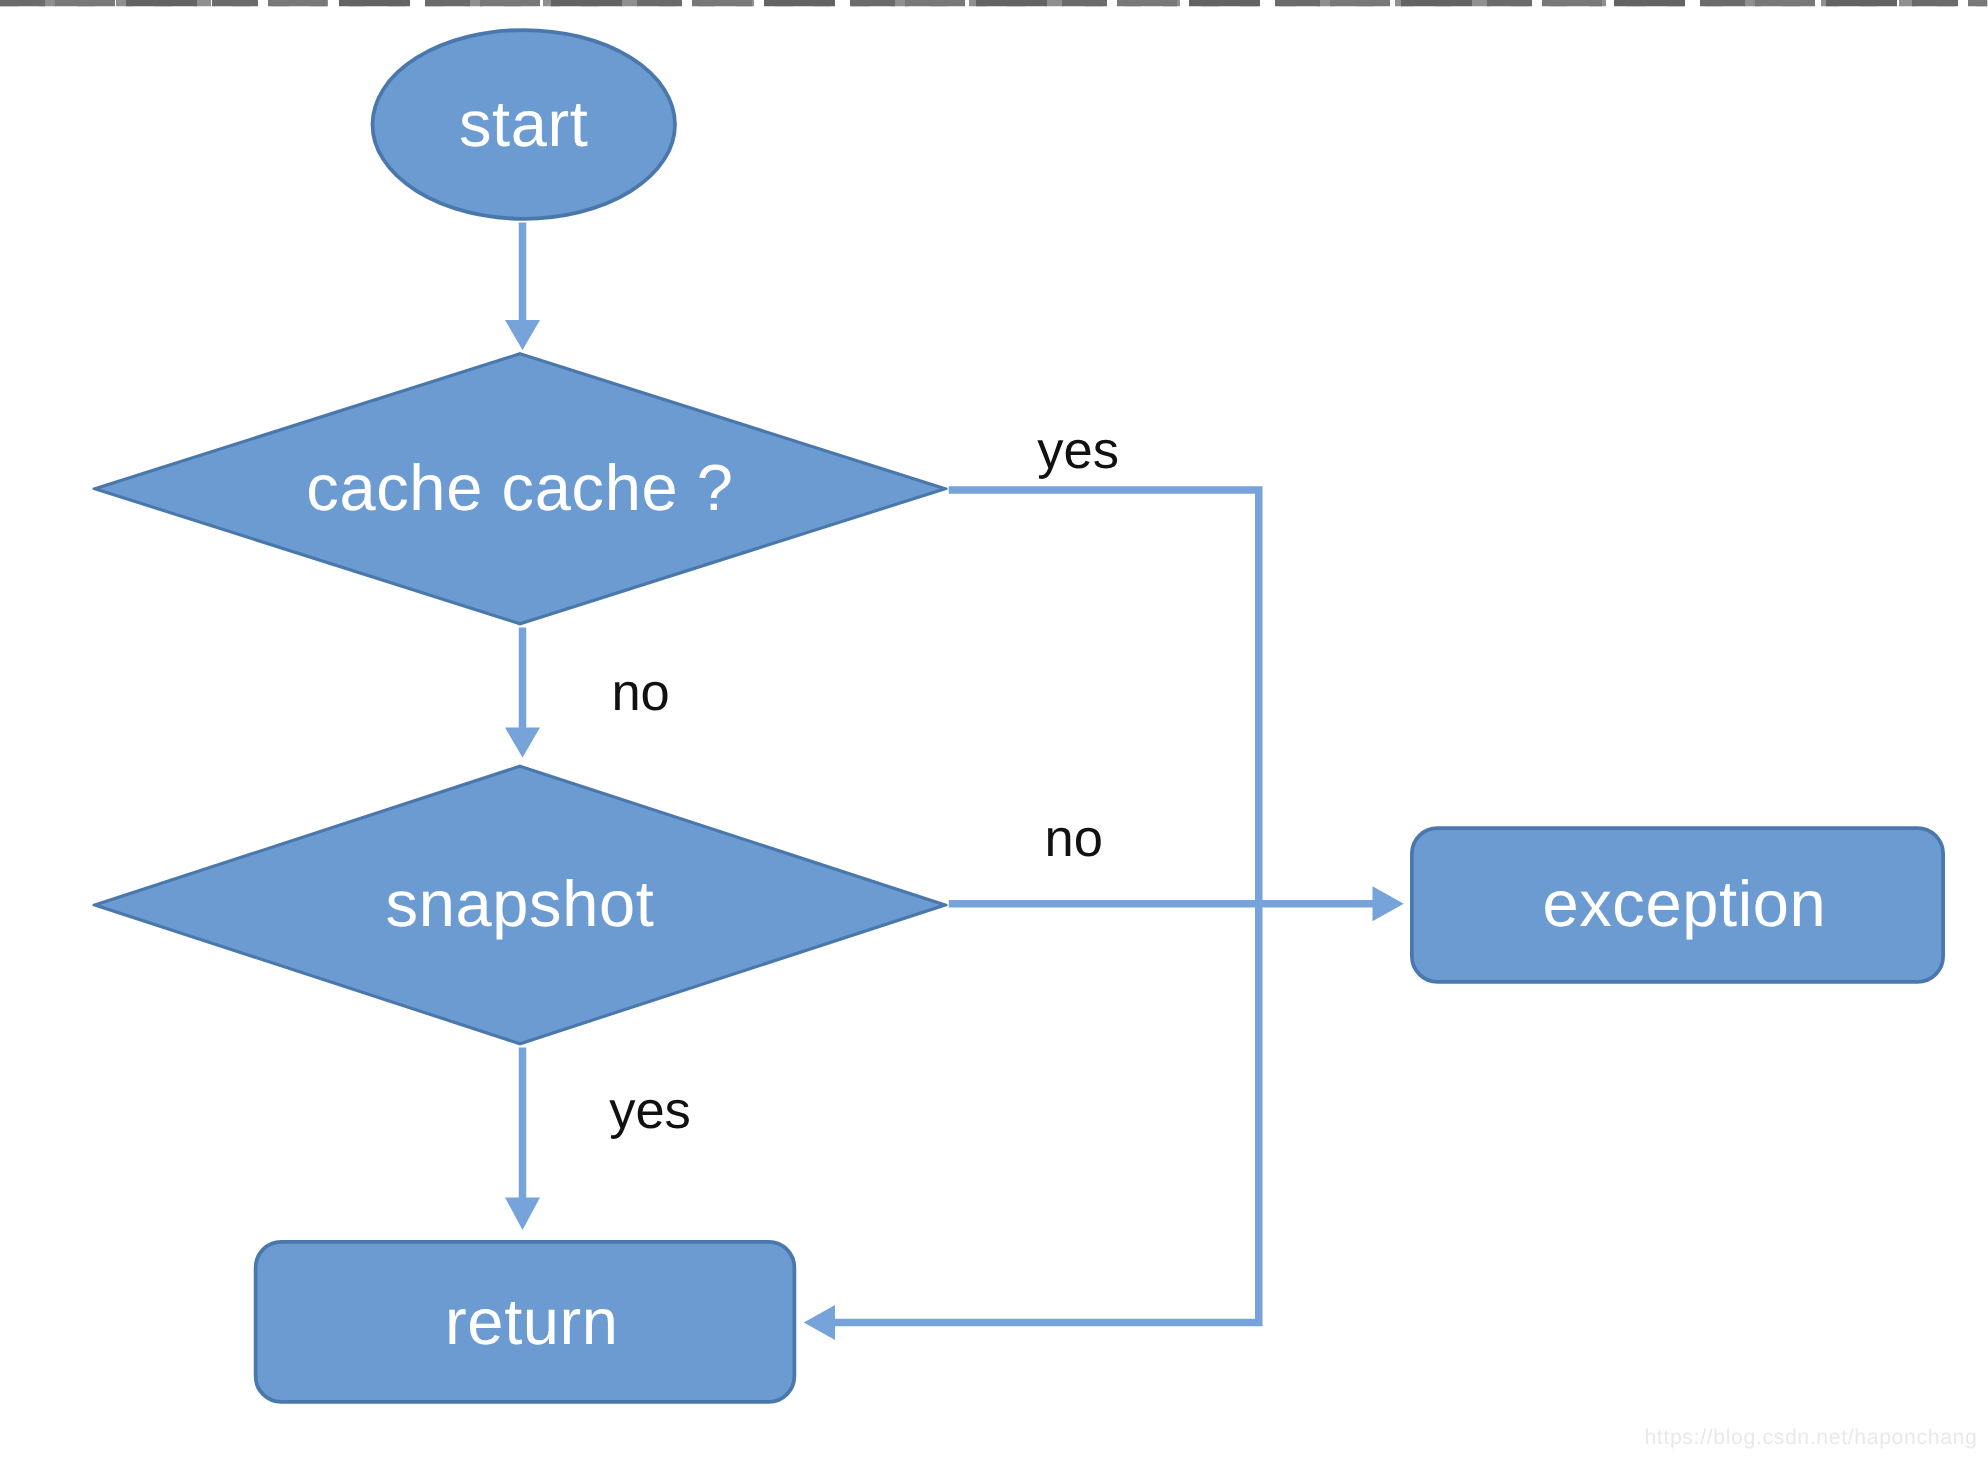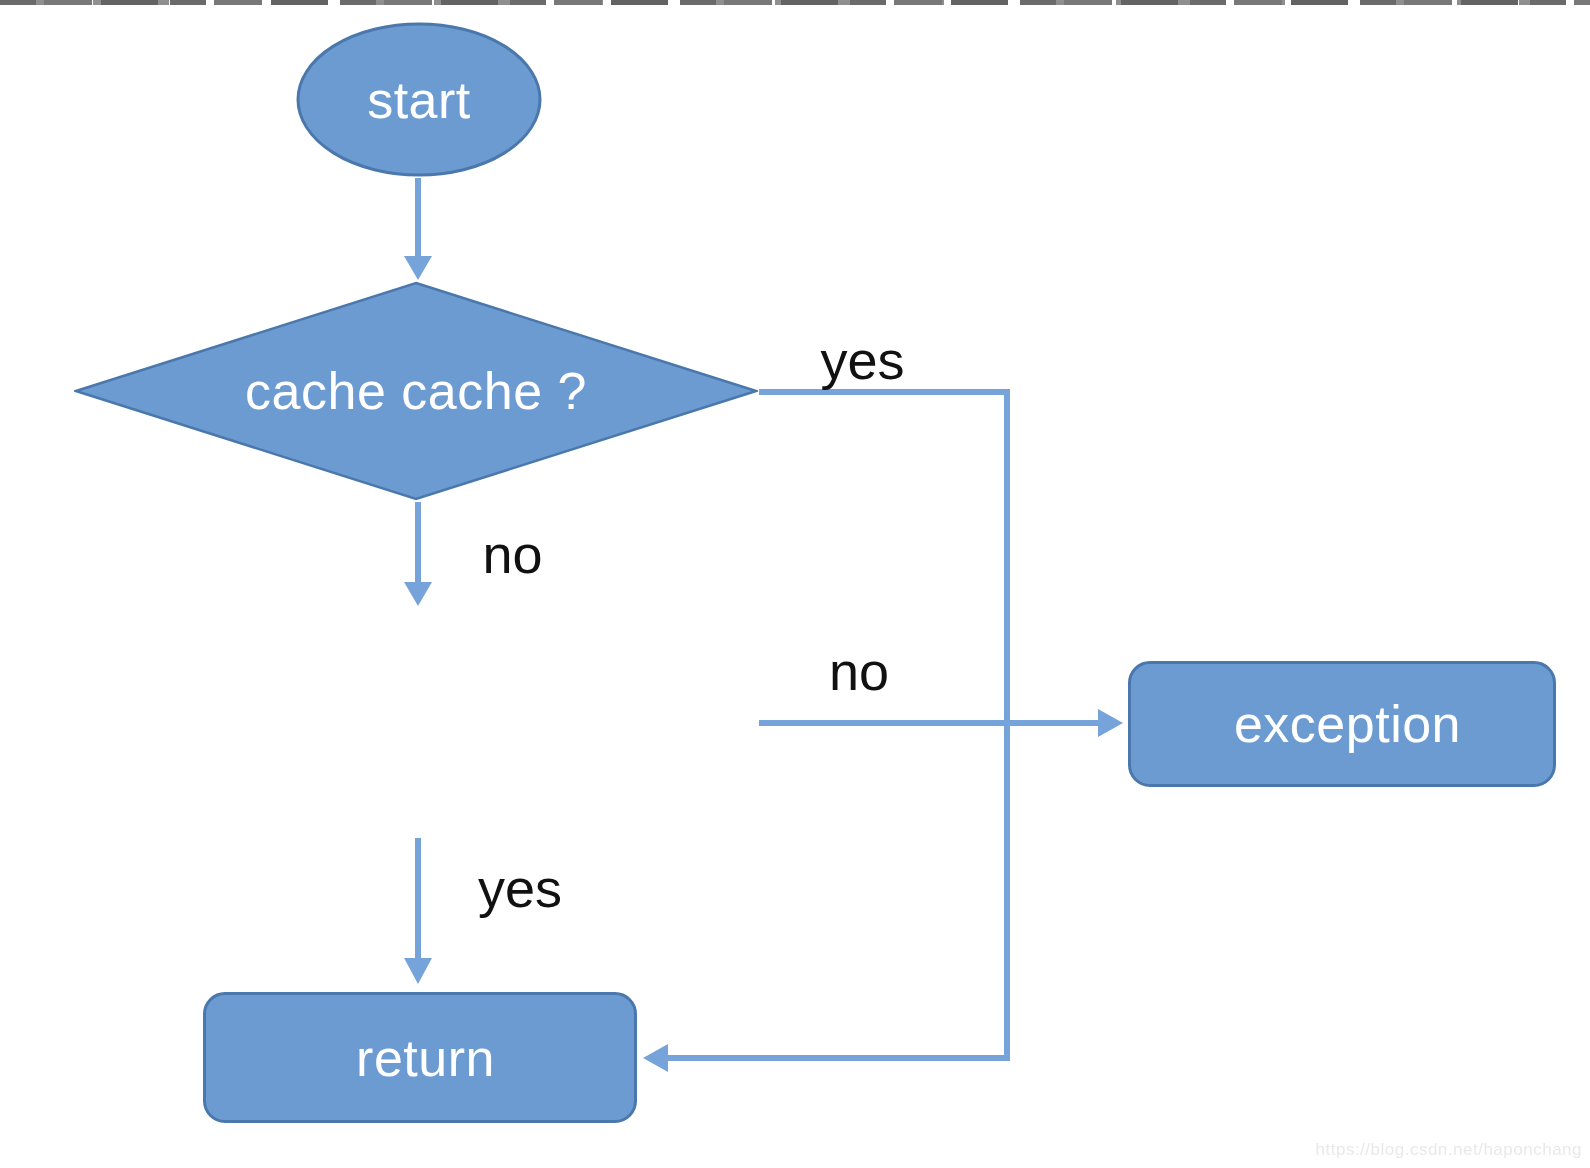--- a/index.html
+++ b/index.html
@@ -33,21 +33,21 @@
     font-size:52px;letter-spacing:0.5px;white-space:pre;
   }
   .rect-node{
     background:var(--shape-fill,#6C9BD2);
     border:3px solid var(--shape-border,#4A78AC);
     border-radius:22px;box-sizing:border-box;padding-left:11px;
   }
 
   .edge-label{
     position:absolute;color:var(--edge-label-text,#111);
-    font-size:54px;line-height:60px;height:60px;text-align:center;
+    font-size:42px;line-height:60px;height:60px;text-align:center;
   }
 
   .watermark{
     position:absolute;right:8px;bottom:8px;
     color:var(--watermark-text,#E9E9E9);
     font-size:17px;letter-spacing:0.5px;
   }
 </style>
 </head>
 <body>
@@ -81,20 +81,26 @@
     <span class="node-label">start</span>
   </div>
 
   <div class="node" style="left:74px;top:281px;width:684px;height:220px;">
     <svg class="shape-svg" viewBox="0 0 684 220">
       <polygon class="shape shape-thin" points="342,2 682,110 342,218 2,110"></polygon>
     </svg>
     <span class="node-label">cache cache ?</span>
   </div>
 
+  <div class="node" style="left:74px;top:611px;width:684px;height:226px;">
+    <svg class="shape-svg" viewBox="0 0 684 226">
+      <polygon class="shape shape-thin" points="342,2 682,113 342,224 2,113"></polygon>
+    </svg>
+    <span class="node-label">snapshot</span>
+  </div>
 
   <div class="node rect-node" style="left:1128px;top:661px;width:428px;height:126px;">
     <span class="node-label">exception</span>
   </div>
 
   <div class="node rect-node" style="left:203px;top:992px;width:434px;height:131px;align-items:center;">
     <span class="node-label">return</span>
   </div>
 
   <div class="edge-label" style="left:790px;top:330px;width:145px;">yes</div>

